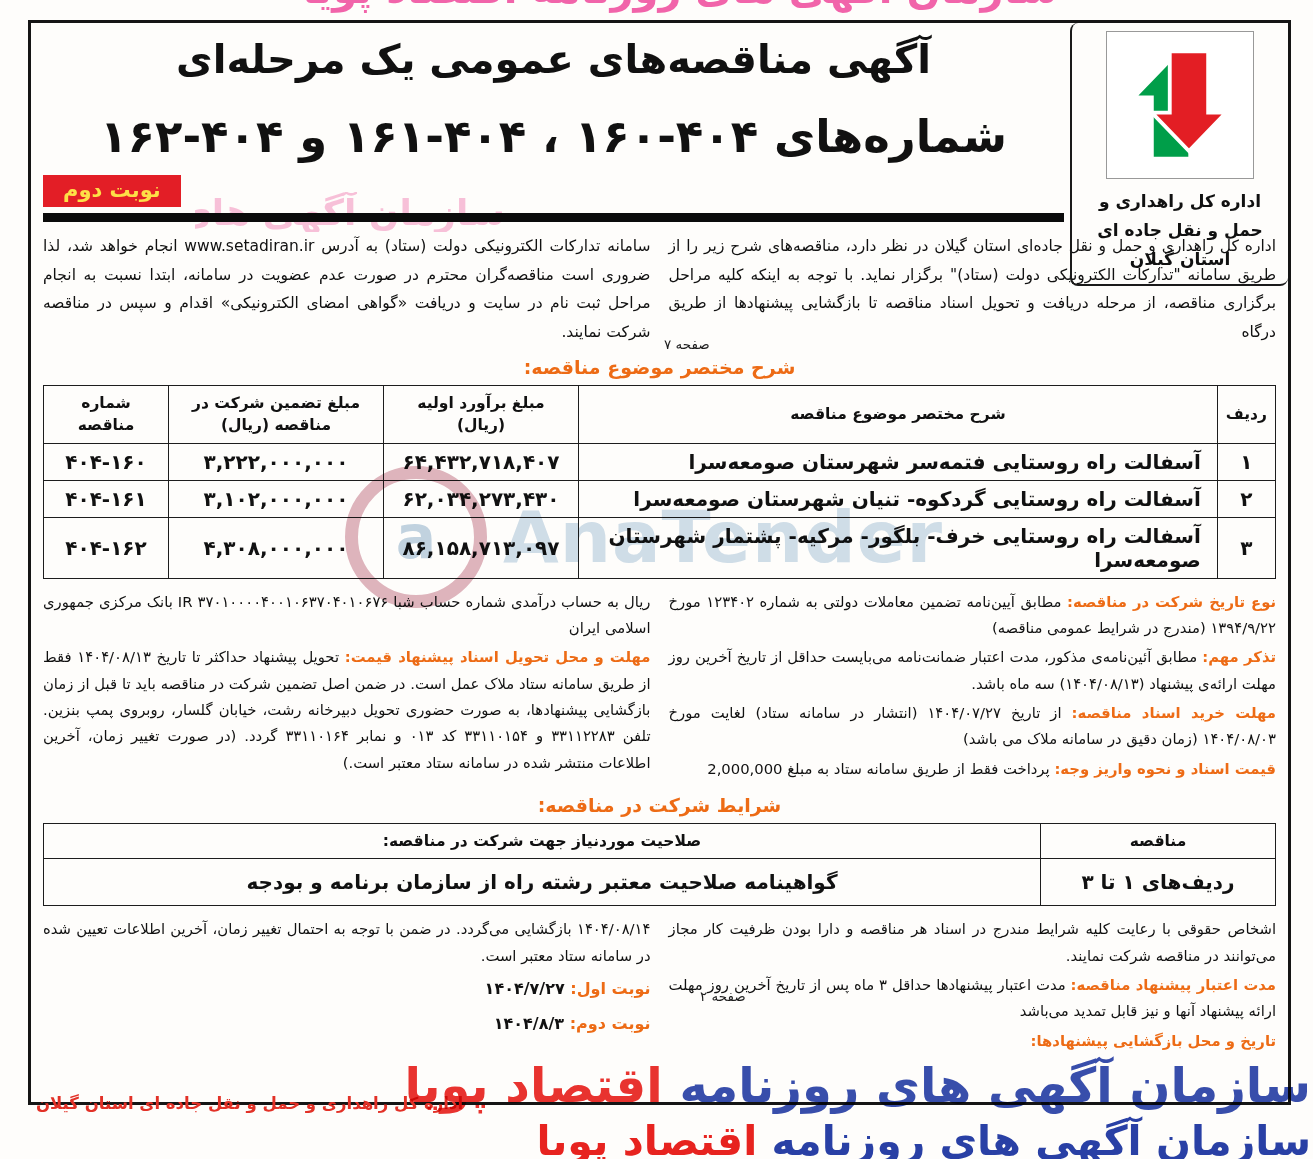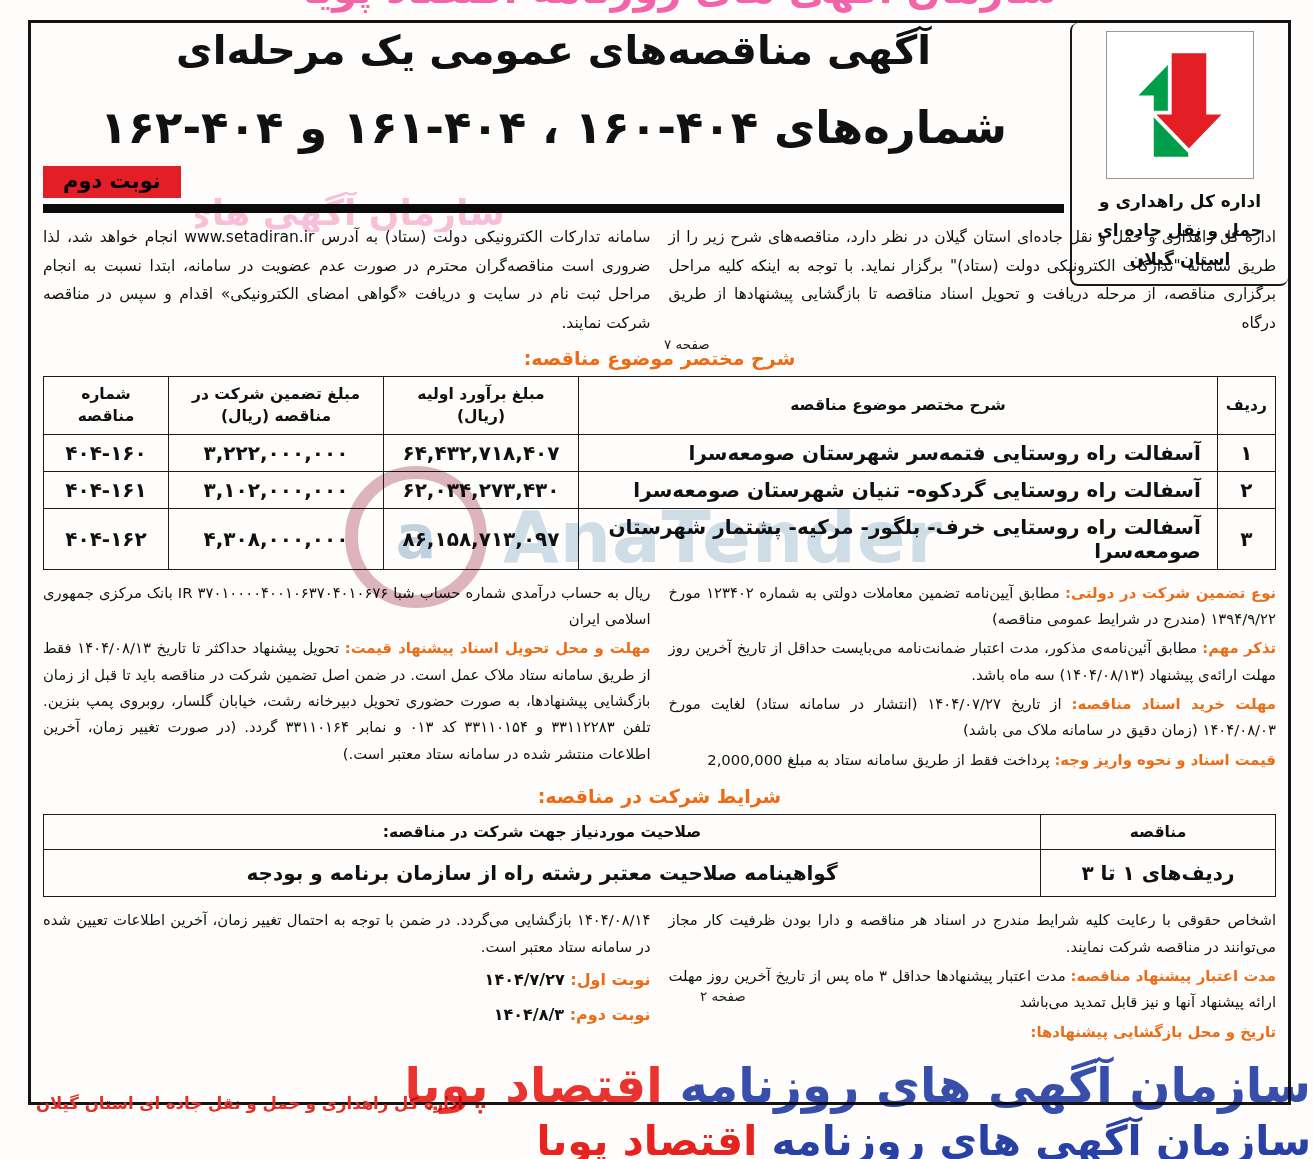--- a/index.html
+++ b/index.html
@@ -16,24 +16,24 @@
   
   .logo-box{
     position:absolute;top:0;right:0;width:204px;padding:6px 6px 10px;
     border-left:2px solid #1a1a1a;border-bottom:2px solid #1a1a1a;background:transparent;
     text-align:center;z-index:2;border-radius:8px;
   }
   .logo-frame{width:146px;height:146px;margin:2px auto 8px;border:1px solid #999;
     display:flex;align-items:center;justify-content:center;background:#fff;}
   .org-line{font-size:17px;font-weight:700;line-height:1.7;}
   .header-main{margin-right:212px;}
-  .t1{font-size:40px;font-weight:900;text-align:center;margin-top:0;letter-spacing:-1px;}
+  .t1{font-size:40px;font-weight:900;text-align:center;margin-top:9px;letter-spacing:-1px;}
   .t2{font-size:45px;font-weight:900;text-align:center;margin-top:28px;letter-spacing:-1px;}
   .badge-row{text-align:left;margin-top:12px;height:36px;}
-  .badge{display:inline-block;background:#e31e26;color:#000000;font-weight:900;
+  .badge{display:inline-block;background:#e31e26;color:#fde047;font-weight:900;
     font-size:21px;padding:3px 20px 5px;}
   .rule{height:9px;background:#0b0b0b;margin-top:2px;}
   
   .intro{display:flex;gap:18px;margin-top:10px;}
   .intro .col{flex:1;font-size:15.5px;line-height:1.85;text-align:justify;font-weight:500;}
   .h-orange{color:#ed6b15;text-align:center;font-weight:800;font-size:19px;margin:9px 0 7px;}
   table.t{width:100%;border-collapse:collapse;background:transparent;}
   table.t th,table.t td{border:1.6px solid #1d1d1d;padding:6px 8px;font-size:20px;text-align:center;vertical-align:middle;}
   table.t th{font-weight:800;font-size:15.5px;line-height:1.45;}
   table.t td.desc{text-align:right;font-weight:700;padding-right:16px;}
@@ -146,21 +146,21 @@
           <td class="desc">آسفالت راه روستایی خرف- بلگور- مرکیه- پشتمار شهرستان صومعه‌سرا</td>
           <td class="num">۸۶,۱۵۸,۷۱۳,۰۹۷</td>
           <td class="num">۴,۳۰۸,۰۰۰,۰۰۰</td>
           <td class="num">۴۰۴-۱۶۲</td>
         </tr>
       </tbody>
     </table>
 
     <div class="details">
       <div class="dcol">
-        <p><span class="lbl">نوع تضمین شرکت در دولتی:</span> <span>مطابق آیین‌نامه تضمین معاملات دولتی به شماره ۱۲۳۴۰۲ مورخ ۱۳۹۴/۹/۲۲ (مندرج در شرایط عمومی مناقصه)</span></p>
+        <p><span class="lbl">نوع تاریخ شرکت در مناقصه:</span> <span>مطابق آیین‌نامه تضمین معاملات دولتی به شماره ۱۲۳۴۰۲ مورخ ۱۳۹۴/۹/۲۲ (مندرج در شرایط عمومی مناقصه)</span></p>
         <p><span class="lbl">تذکر مهم:</span> <span>مطابق آئین‌نامه‌ی مذکور، مدت اعتبار ضمانت‌نامه می‌بایست حداقل از تاریخ آخرین روز مهلت ارائه‌ی پیشنهاد (۱۴۰۴/۰۸/۱۳) سه ماه باشد.</span></p>
         <p><span class="lbl">مهلت خرید اسناد مناقصه:</span> <span>از تاریخ ۱۴۰۴/۰۷/۲۷ (انتشار در سامانه ستاد) لغایت مورخ ۱۴۰۴/۰۸/۰۳ (زمان دقیق در سامانه ملاک می باشد)</span></p>
         <p><span class="lbl">قیمت اسناد و نحوه واریز وجه:</span> <span>پرداخت فقط از طریق سامانه ستاد به مبلغ 2,000,000</span></p>
       </div>
       <div class="dcol">
         <p><span>ریال به حساب درآمدی شماره حساب شبا IR ۳۷۰۱۰۰۰۰۴۰۰۱۰۶۳۷۰۴۰۱۰۶۷۶ بانک مرکزی جمهوری اسلامی ایران</span></p>
         <p><span class="lbl">مهلت و محل تحویل اسناد پیشنهاد قیمت:</span> <span>تحویل پیشنهاد حداکثر تا تاریخ ۱۴۰۴/۰۸/۱۳ فقط از طریق سامانه ستاد ملاک عمل است. در ضمن اصل تضمین شرکت در مناقصه باید تا قبل از زمان بازگشایی پیشنهادها، به صورت حضوری تحویل دبیرخانه رشت، خیابان گلسار، روبروی پمپ بنزین. تلفن ۳۳۱۱۲۲۸۳ و ۳۳۱۱۰۱۵۴ کد ۰۱۳ و نمابر ۳۳۱۱۰۱۶۴ گردد. (در صورت تغییر زمان، آخرین اطلاعات منتشر شده در سامانه ستاد معتبر است.)</span></p>
       </div>
     </div>
 

